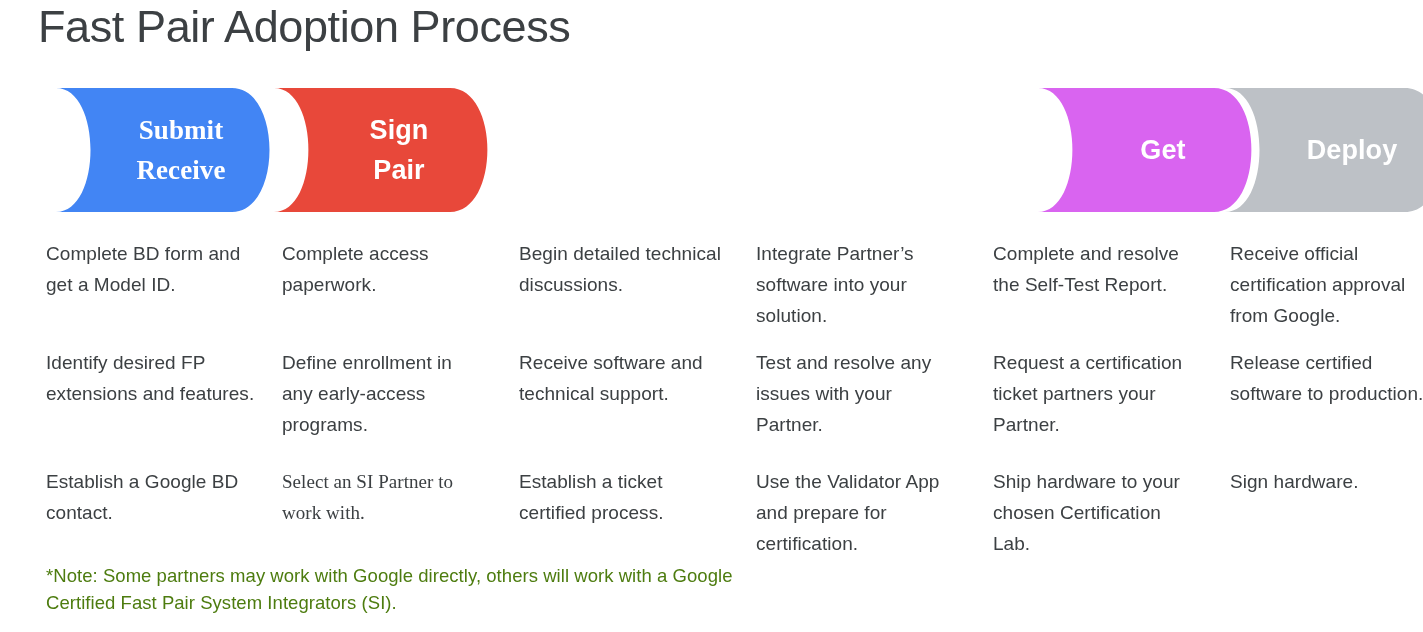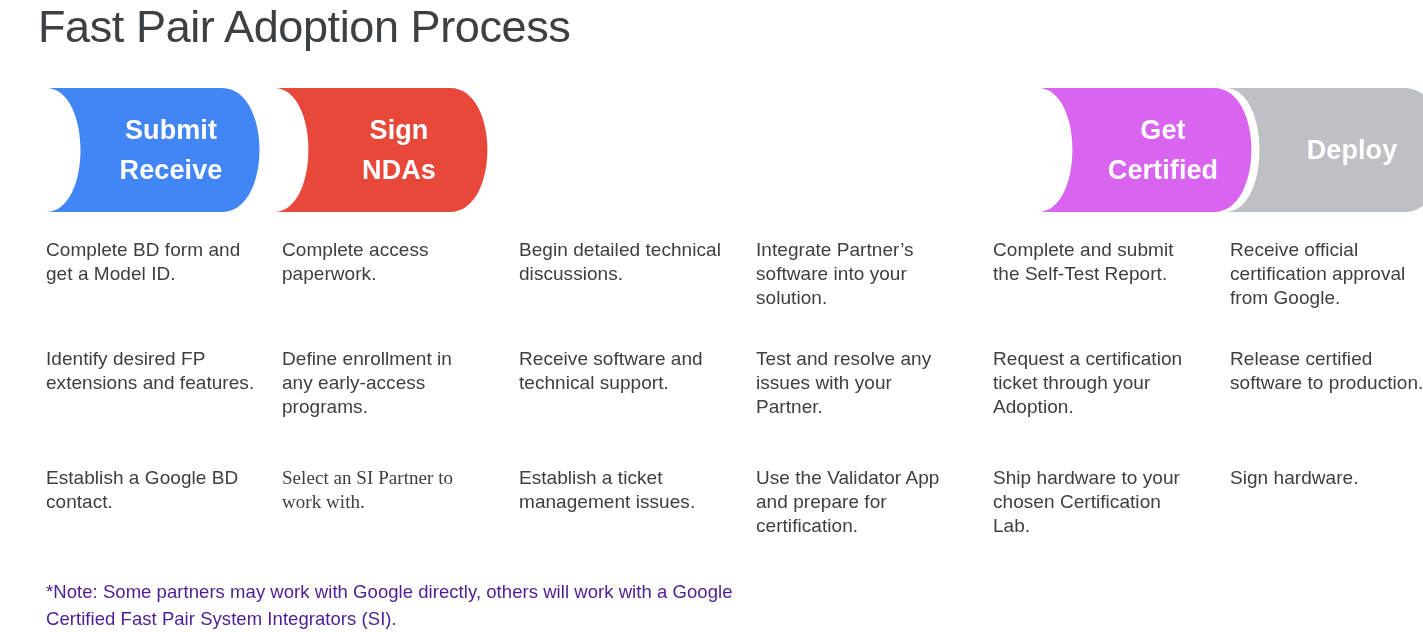--- a/index.html
+++ b/index.html
@@ -89,76 +89,75 @@
     height: 320px;
   }
   .step-col {
     position: absolute;
     top: 0;
     width: 215px;
   }
   .step-note {
     position: absolute;
     font-size: 19px;
-    line-height: 24px;
+    line-height: 31px;
     color: #3c4043;
     font-weight: 400;
     letter-spacing: 0.05px;
   }
   .step-note.r0 { top: 0px; }
   .step-note.r1 { top: 109px; }
   .step-note.r2 { top: 228px; }
 
   
   #footnote {
     position: absolute;
     left: 14px;
-    top: 578px;
+    top: 562px;
     width: 700px;
     font-size: 18.5px;
     line-height: 27px;
-    color: #4c1d95;
+    color: #4d7c0f;
     font-weight: 400;
     letter-spacing: 0.05px;
   }
 </style>
 </head>
 <body>
 
 <div id="page">
 
   <div id="page-title">Fast Pair Adoption Process</div>
 
   <div id="banner-strip">
 
-  <div class="banner" style="left: 8px; width: 232px;">
+  <div class="banner" style="left: 18px; width: 232px; font-family: Liberation Serif, serif;">
         <svg width="232" height="124" viewBox="0 0 232 124">
           <path d="M 6 0 L 182 0 C 232 0, 232 124, 182 124 L 6 124 C 52 124, 52 0, 6 0 Z" fill="#4285f4"></path>
         </svg>
         <div class="banner-label shift">
           <span class="lbl-line">Submit</span>
           <span class="lbl-line">Receive</span>
         </div>
       </div>
       <div class="banner" style="left: 236px; width: 232px;">
         <svg width="232" height="124" viewBox="0 0 232 124">
           <path d="M 6 0 L 182 0 C 232 0, 232 124, 182 124 L 6 124 C 52 124, 52 0, 6 0 Z" fill="#e8483a"></path>
         </svg>
         <div class="banner-label shift">
           <span class="lbl-line">Sign</span>
-          <span class="lbl-line">NDAs</span>
+          <span class="lbl-line">Pair</span>
         </div>
       </div>
       <div class="banner" style="left: 1000px; width: 232px;">
         <svg width="232" height="124" viewBox="0 0 232 124">
           <path d="M 6 0 L 182 0 C 232 0, 232 124, 182 124 L 6 124 C 52 124, 52 0, 6 0 Z" fill="#d964f0"></path>
         </svg>
         <div class="banner-label shift">
           <span class="lbl-line">Get</span>
-          <span class="lbl-line">Certified</span>
         </div>
       </div>
       <div class="banner" style="left: 1187px; width: 236px;">
         <svg width="236" height="124" viewBox="0 0 236 124">
           <path d="M 6 0 L 186 0 C 236 0, 236 124, 186 124 L 6 124 C 52 124, 52 0, 6 0 Z" fill="#bdc1c6"></path>
         </svg>
         <div class="banner-label shift">
           <span class="lbl-line">Deploy</span>
         </div>
       </div>
@@ -172,30 +171,30 @@
         <div class="step-note r2" style="width: 220px;">Establish a Google BD contact.</div>
       </div>
       <div class="step-col" style="left: 250px; width: 200px;">
         <div class="step-note r0" style="width: 200px;">Complete access paperwork.</div>
         <div class="step-note r1" style="width: 200px;">Define enrollment in any early-access programs.</div>
         <div class="step-note r2" style="width: 200px; font-family: Liberation Serif, serif;">Select an SI Partner to work with.</div>
       </div>
       <div class="step-col" style="left: 487px; width: 215px;">
         <div class="step-note r0" style="width: 215px;">Begin detailed technical discussions.</div>
         <div class="step-note r1" style="width: 215px;">Receive software and technical support.</div>
-        <div class="step-note r2" style="width: 215px;">Establish a ticket management issues.</div>
+        <div class="step-note r2" style="width: 215px;">Establish a ticket certified process.</div>
       </div>
       <div class="step-col" style="left: 724px; width: 200px;">
         <div class="step-note r0" style="width: 200px;">Integrate Partner’s software into your solution.</div>
         <div class="step-note r1" style="width: 200px;">Test and resolve any issues with your Partner.</div>
         <div class="step-note r2" style="width: 200px;">Use the Validator App and prepare for certification.</div>
       </div>
       <div class="step-col" style="left: 961px; width: 210px;">
-        <div class="step-note r0" style="width: 210px;">Complete and submit the Self-Test Report.</div>
-        <div class="step-note r1" style="width: 210px;">Request a certification ticket through your Adoption.</div>
+        <div class="step-note r0" style="width: 210px;">Complete and resolve the Self-Test Report.</div>
+        <div class="step-note r1" style="width: 210px;">Request a certification ticket partners your Partner.</div>
         <div class="step-note r2" style="width: 210px;">Ship hardware to your chosen Certification Lab.</div>
       </div>
       <div class="step-col" style="left: 1198px; width: 200px;">
         <div class="step-note r0" style="width: 200px;">Receive official certification approval from Google.</div>
         <div class="step-note r1" style="width: 200px;">Release certified software to production.</div>
         <div class="step-note r2" style="width: 200px;">Sign hardware.</div>
       </div>
     </div>
 
   <div id="footnote">*Note: Some partners may work with Google directly, others will work with a Google Certified Fast Pair System Integrators (SI).</div>

